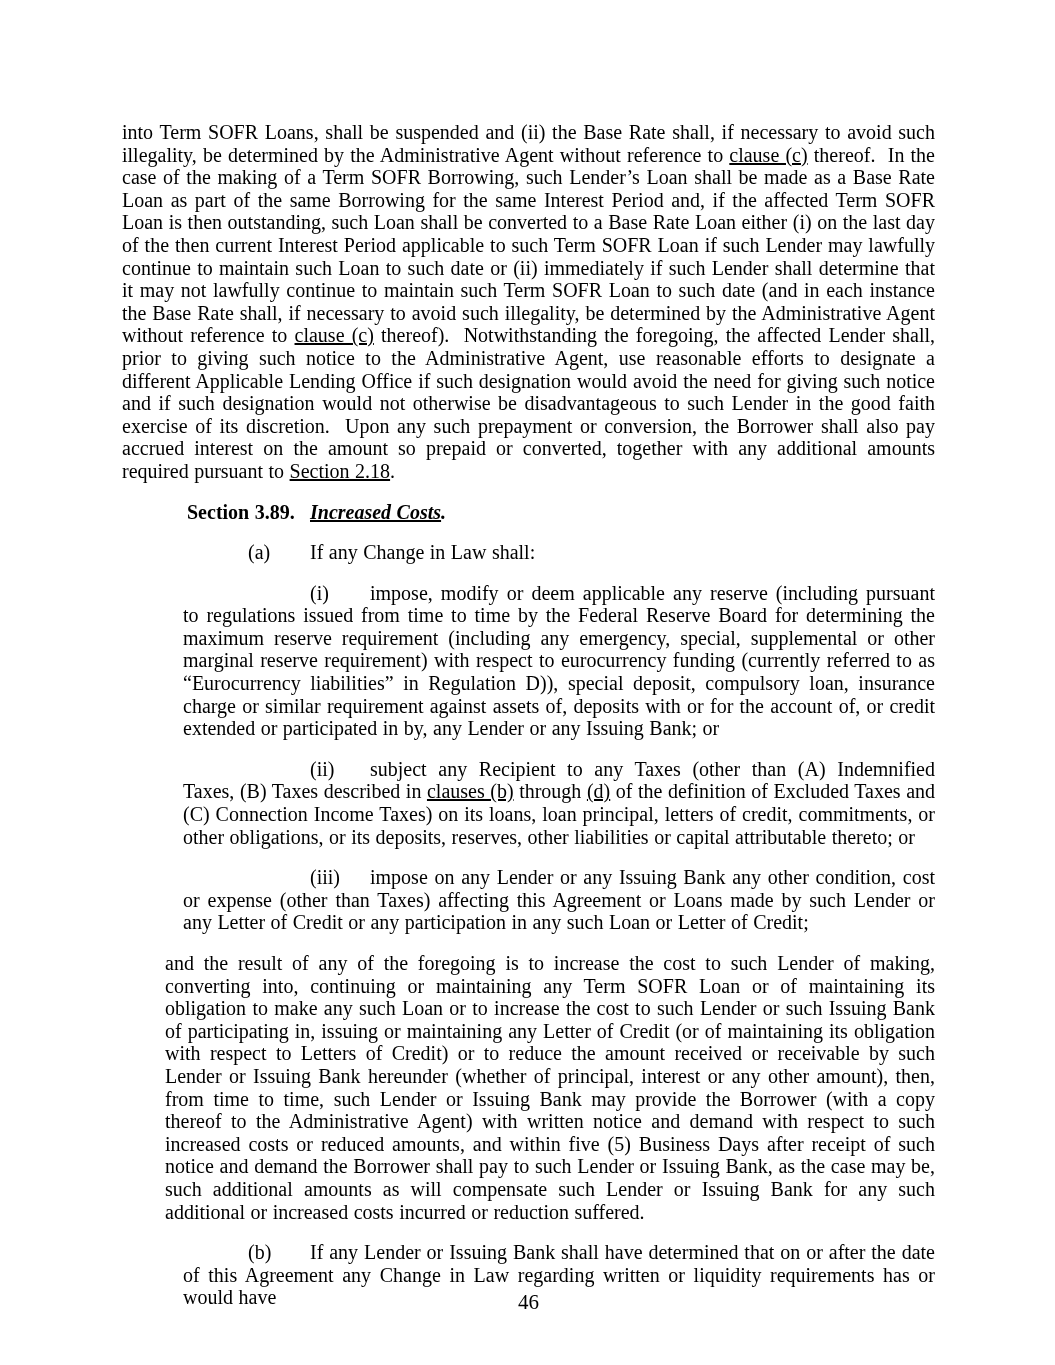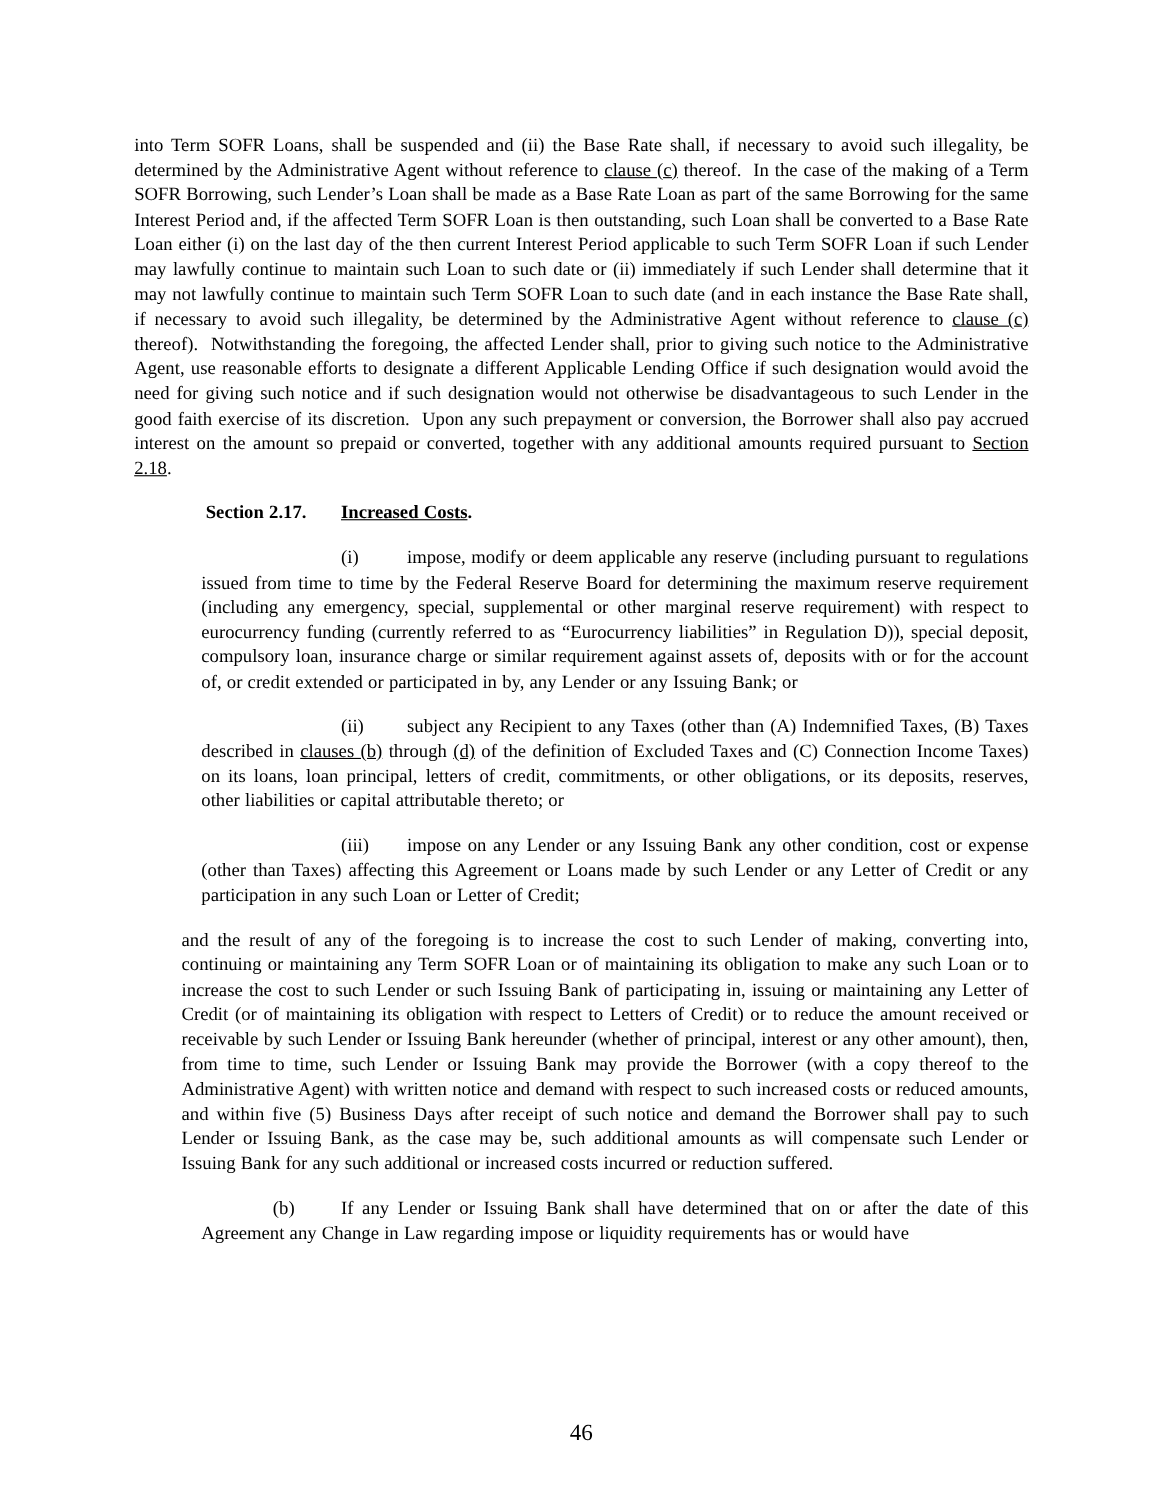--- a/index.html
+++ b/index.html
@@ -21,59 +21,60 @@
     background: #ffffff;
   }
   .content {
     position: absolute;
     left: 122px;
     top: 121px;
     width: 813px;
   }
   p.para {
     margin: 18px 0 0 0;
-    font-size: 17px;
+    font-size: 20px;
     line-height: 22.6px;
     text-align: justify;
     word-spacing: 0.5px;
   }
   p.para:first-child { margin-top: 0; }
 
   p.heading   { text-indent: 65px; }
   p.clause    { margin-left: 61px; text-indent: 65px; }
   p.romanette { margin-left: 61px; text-indent: 127px; font-family: Liberation Serif, serif; }
   p.hang      { margin-left: 43px; }
 
   .label { display: inline-block; text-indent: 0; }
   .label-heading   { width: 123px; font-weight: bold; }
   .label-clause    { width: 62px; }
   .label-romanette { width: 60px; }
 
-  .bold { font-weight: bold; }
+  .bold { font-weight: bold; font-style: italic; }
   .underline { text-decoration: underline; }
 
   .page-footer {
     position: absolute;
     top: 1291px;
     left: 122px;
     width: 813px;
     text-align: center;
     font-size: 21px;
     line-height: 22.6px;
   }
 </style>
 </head>
 <body>
 
 <div class="page">
   <div class="content" id="doc-body">
       <p class="para body"><span>into Term SOFR Loans, shall be suspended and (ii) the Base Rate shall, if necessary to avoid such illegality, be determined by the Administrative Agent without reference to </span><span class="underline">clause (c)</span><span> thereof.&nbsp; In the case of the making of a Term SOFR Borrowing, such Lender’s Loan shall be made as a Base Rate Loan as part of the same Borrowing for the same Interest Period and, if the affected Term SOFR Loan is then outstanding, such Loan shall be converted to a Base Rate Loan either (i) on the last day of the then current Interest Period applicable to such Term SOFR Loan if such Lender may lawfully continue to maintain such Loan to such date or (ii) immediately if such Lender shall determine that it may not lawfully continue to maintain such Term SOFR Loan to such date (and in each instance the Base Rate shall, if necessary to avoid such illegality, be determined by the Administrative Agent without reference to </span><span class="underline">clause (c)</span><span> thereof).&nbsp; Notwithstanding the foregoing, the affected Lender shall, prior to giving such notice to the Administrative Agent, use reasonable efforts to designate a different Applicable Lending Office if such designation would avoid the need for giving such notice and if such designation would not otherwise be disadvantageous to such Lender in the good faith exercise of its discretion.&nbsp; Upon any such prepayment or conversion, the Borrower shall also pay accrued interest on the amount so prepaid or converted, together with any additional amounts required pursuant to </span><span class="underline">Section 2.18</span><span>.</span></p>
-      <p class="para heading"><span class="label label-heading">Section 2.17.</span><span class="bold underline">Increased Costs</span><span class="bold">.</span></p>
+      <p class="para heading"><span class="label label-heading">Section 3.89.</span><span class="bold underline">Increased Costs</span><span class="bold">.</span></p>
+      <p class="para clause"><span class="label label-clause">(a)</span><span>If any Change in Law shall:</span></p>
       <p class="para romanette"><span class="label label-romanette">(i)</span><span>impose, modify or deem applicable any reserve (including pursuant to regulations issued from time to time by the Federal Reserve Board for determining the maximum reserve requirement (including any emergency, special, supplemental or other marginal reserve requirement) with respect to eurocurrency funding (currently referred to as “Eurocurrency liabilities” in Regulation D)), special deposit, compulsory loan, insurance charge or similar requirement against assets of, deposits with or for the account of, or credit extended or participated in by, any Lender or any Issuing Bank; or</span></p>
       <p class="para romanette"><span class="label label-romanette">(ii)</span><span>subject any Recipient to any Taxes (other than (A) Indemnified Taxes, (B) Taxes described in </span><span class="underline">clauses (b)</span><span> through </span><span class="underline">(d)</span><span> of the definition of Excluded Taxes and (C) Connection Income Taxes) on its loans, loan principal, letters of credit, commitments, or other obligations, or its deposits, reserves, other liabilities or capital attributable thereto; or</span></p>
       <p class="para romanette"><span class="label label-romanette">(iii)</span><span>impose on any Lender or any Issuing Bank any other condition, cost or expense (other than Taxes) affecting this Agreement or Loans made by such Lender or any Letter of Credit or any participation in any such Loan or Letter of Credit;</span></p>
       <p class="para hang"><span>and the result of any of the foregoing is to increase the cost to such Lender of making, converting into, continuing or maintaining any Term SOFR Loan or of maintaining its obligation to make any such Loan or to increase the cost to such Lender or such Issuing Bank of participating in, issuing or maintaining any Letter of Credit (or of maintaining its obligation with respect to Letters of Credit) or to reduce the amount received or receivable by such Lender or Issuing Bank hereunder (whether of principal, interest or any other amount), then, from time to time, such Lender or Issuing Bank may provide the Borrower (with a copy thereof to the Administrative Agent) with written notice and demand with respect to such increased costs or reduced amounts, and within five (5) Business Days after receipt of such notice and demand the Borrower shall pay to such Lender or Issuing Bank, as the case may be, such additional amounts as will compensate such Lender or Issuing Bank for any such additional or increased costs incurred or reduction suffered.</span></p>
-      <p class="para clause"><span class="label label-clause">(b)</span><span>If any Lender or Issuing Bank shall have determined that on or after the date of this Agreement any Change in Law regarding impose or liquidity requirements has or would have</span></p>
+      <p class="para clause"><span class="label label-clause">(b)</span><span>If any Lender or Issuing Bank shall have determined that on or after the date of this Agreement any Change in Law regarding written or liquidity requirements has or would have</span></p>
     </div>
   <div class="page-footer">
     <span>46</span>
   </div>
 </div>
 
 </body></html>

